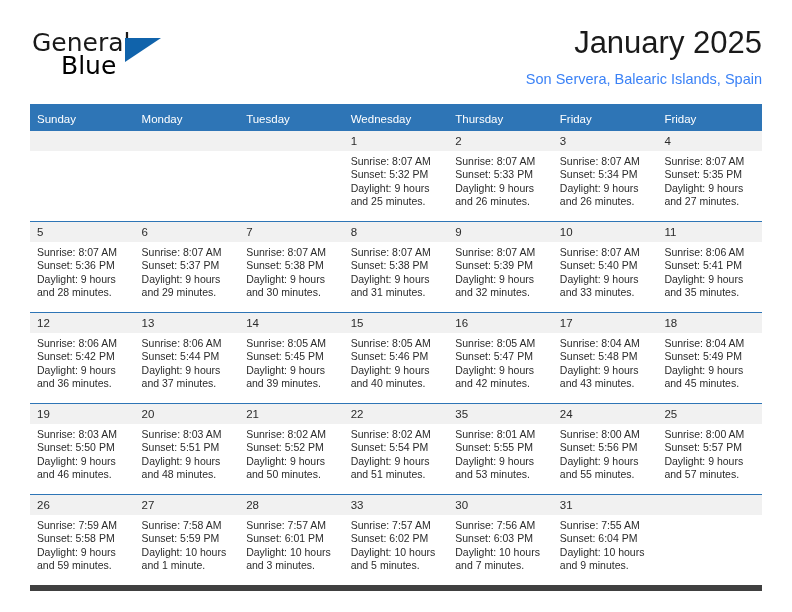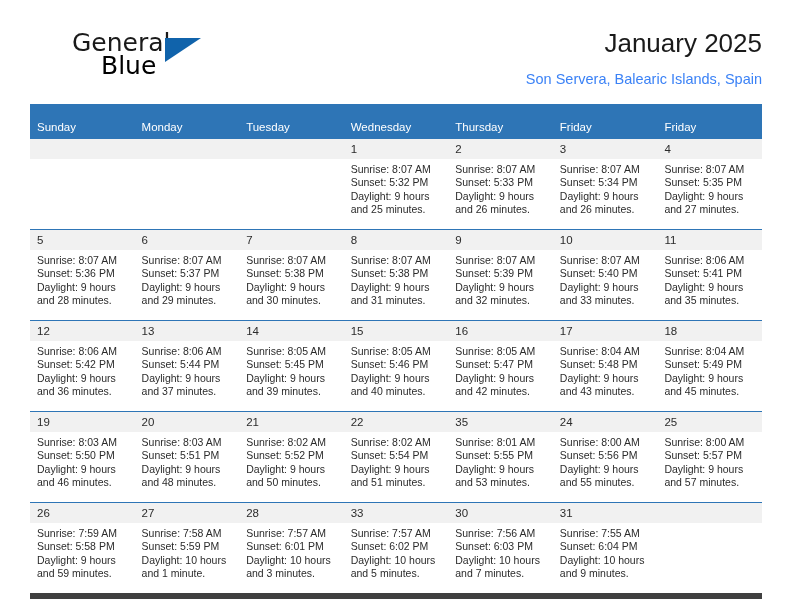--- a/index.html
+++ b/index.html
@@ -28,21 +28,20 @@
     top: 26px;
     right: 30px;
     height: 66px;
   }
   .brand {
     position: absolute;
     left: 2px;
     top: 2px;
     width: 210px;
     height: 56px;
-    margin-left: 40px;
   }
   .brand-general {
     position: absolute;
     left: 0;
     top: 0;
     font-size: 25px;
     letter-spacing: 0px;
     color: #1a1a1a;
     font-family: "DejaVu Sans", sans-serif;
     font-weight: 400;
@@ -66,21 +65,21 @@
     border-bottom: 24px solid transparent;
   }
 
   .title-block {
     position: absolute;
     right: 0;
     top: 0;
     text-align: right;
   }
   .cal-title {
-    font-size: 26px;
+    font-size: 31px;
     font-family: "Liberation Sans", sans-serif;
     font-weight: 400;
     color: #1a1a1a;
     line-height: 34px;
     white-space: nowrap;
   }
   .cal-subtitle {
     margin-top: 10px;
     font-size: 14.5px;
     font-family: "Liberation Sans", sans-serif;
@@ -97,21 +96,21 @@
     width: 732px;
     border-collapse: collapse;
     table-layout: fixed;
   }
   .calendar th {
     background: #2e75b6;
     color: #ffffff;
     font-size: 11.5px;
     font-weight: 400;
     text-align: left;
-    padding: 17px 0 6px 7px;
+    padding: 9px 0 6px 7px;
     height: 12px;
     font-family: "Liberation Sans", sans-serif;
     border: none;
   }
   .calendar td {
     vertical-align: top;
     padding: 0;
     height: 90px;
     border-top: 1px solid #2e75b6;
     background: #ffffff;

